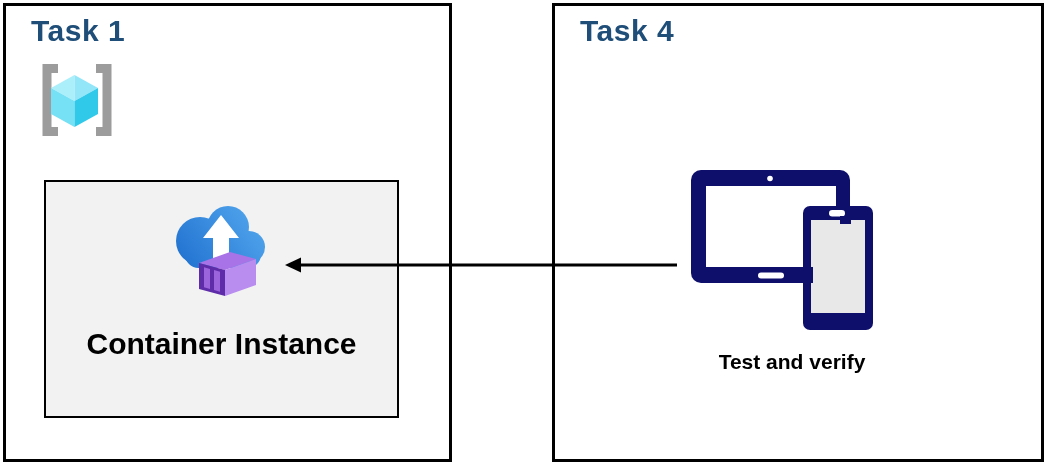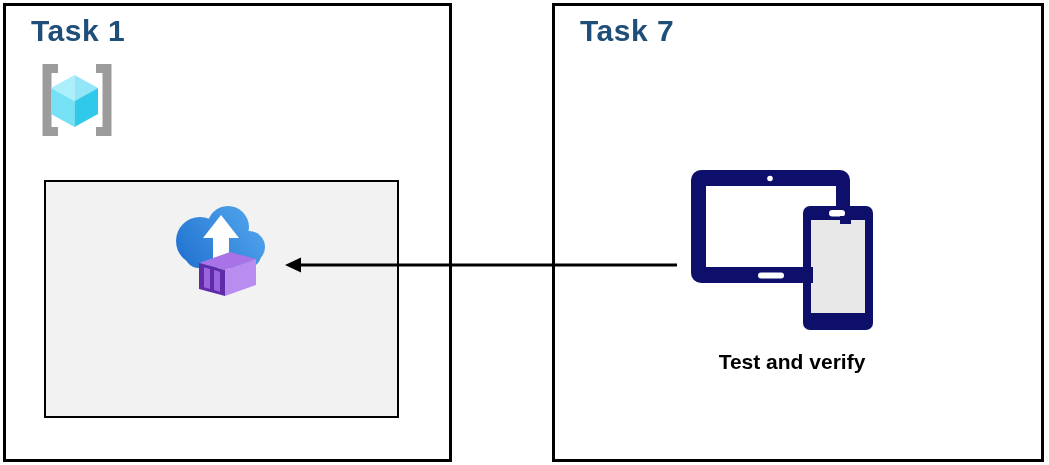--- a/index.html
+++ b/index.html
@@ -74,25 +74,26 @@
         </g>
         <polygon points="48,14 66,37 56,37 56,62 40,62 40,37 30,37" fill="#ffffff"></polygon>
         <g>
           <polygon points="26,62 57,51 83,58 52,69" fill="var(--purple-top,#A873E6)"></polygon>
           <polygon points="52,69 83,58 83,84 52,95" fill="var(--purple-side,#B98CF0)"></polygon>
           <polygon points="26,62 52,69 52,95 26,88" fill="var(--purple-front,#5E2CA8)"></polygon>
           <polygon points="31,66.3 37,68 37,88 31,86.3" fill="var(--purple-slat,#9C64DC)"></polygon>
           <polygon points="41,69.1 47,70.7 47,90.7 41,89.1" fill="var(--purple-slat,#9C64DC)"></polygon>
         </g>
       </svg>
+      <div class="ci-label">Container Instance</div>
     </div>
   </div>
 
   <div class="task-box task2">
-    <div class="task-title">Task 7</div>
+    <div class="task-title">Task 4</div>
 
     <svg class="devices-icon" width="182" height="161" viewBox="0 0 182 161" aria-hidden="true">
       <g>
         <rect x="0" y="1" width="159" height="113" rx="10" fill="var(--device-navy,#0E0E6B)"></rect>
         <rect x="15" y="17" width="130" height="81" fill="#ffffff"></rect>
         <circle cx="79" cy="9.5" r="2.8" fill="#ffffff"></circle>
         <rect x="67" y="103.5" width="26" height="6" rx="3" fill="#ffffff"></rect>
       </g>
       <g>
         <rect x="112" y="37" width="70" height="124" rx="7" fill="var(--device-navy,#0E0E6B)"></rect>

